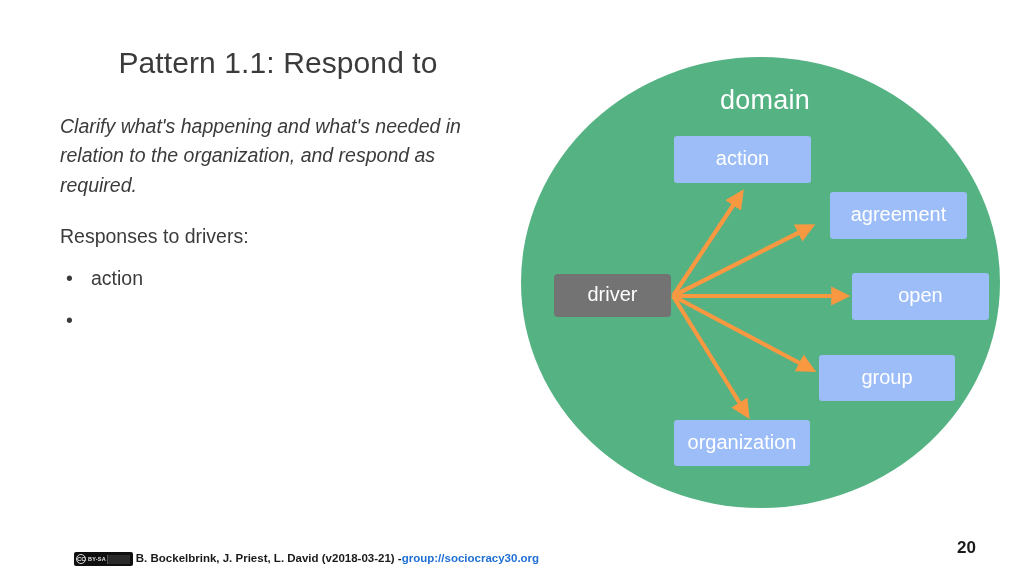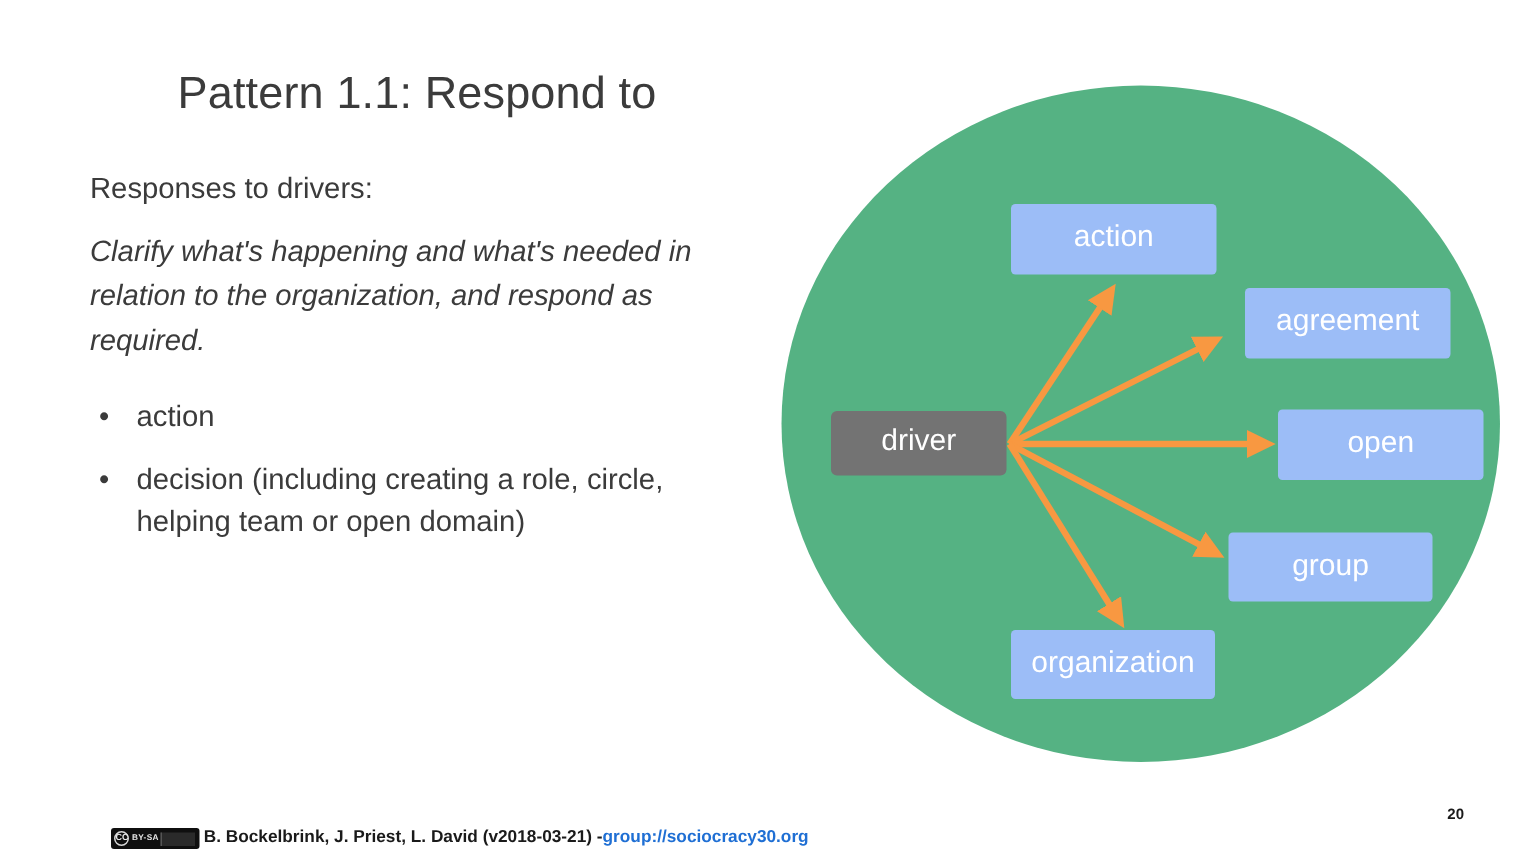--- a/index.html
+++ b/index.html
@@ -133,21 +133,21 @@
   }
   #footer-link {
     color: #1f6fd4;
     text-decoration: none;
     font-weight: bold;
   }
   #page-number {
     position: absolute;
     right: 48px;
     top: 10px;
-    font-size: 10px;
+    font-size: 17px;
     font-weight: bold;
     color: #1a1a1a;
   }
 
   
   #diagram {
     position: absolute;
     left: 510px;
     top: 40px;
     width: 510px;
@@ -217,40 +217,40 @@
 <body>
 
 <div id="slide">
 
   <div id="left-column">
 
     <h1 id="page-title">
       <span>Pattern 1.1: Respond to</span><br>
     </h1>
 
+    <p id="intro-text">Clarify what's happening and what's needed in relation to the organization, and respond as required.</p>
+
     <p id="responses-label">Responses to drivers:</p>
-
-    <p id="intro-text">Clarify what's happening and what's needed in relation to the organization, and respond as required.</p>
 
     <ul id="bullet-list">
       <li>
         <span class="bullet-dot">•</span>
         <span>action</span>
       </li>
       <li>
         <span class="bullet-dot">•</span>
-        <span>decision (including creating a role, circle, helping team or open domain)</span>
       </li>
     </ul>
   </div>
 
   <div id="diagram">
 
     <div id="domain-circle"></div>
 
+    <div id="domain-label">domain</div>
 
     <svg id="arrow-layer" viewBox="0 0 510 485">
       <defs>
         <marker id="ah" markerWidth="5" markerHeight="5" refX="2.1" refY="2.5" orient="auto" markerUnits="strokeWidth">
           <path d="M0,0.25 L4.6,2.5 L0,4.75 z" fill="#f89841"></path>
         </marker>
       </defs>
       <g stroke="#f89841" stroke-width="4.2" fill="none" marker-end="url(#ah)">
         <line x1="163" y1="256" x2="228" y2="158"></line>
         <line x1="163" y1="256" x2="296" y2="189"></line>

